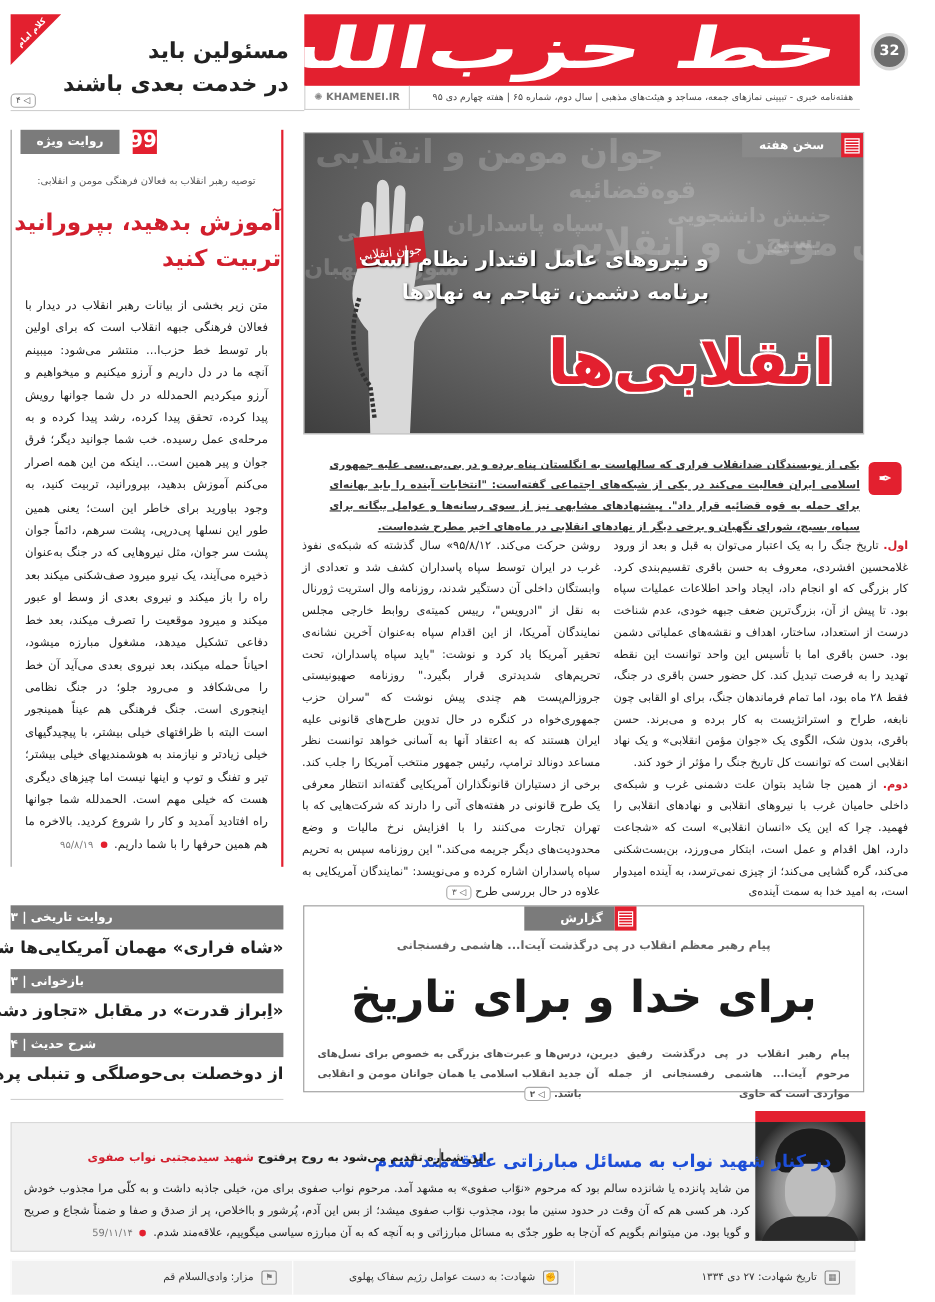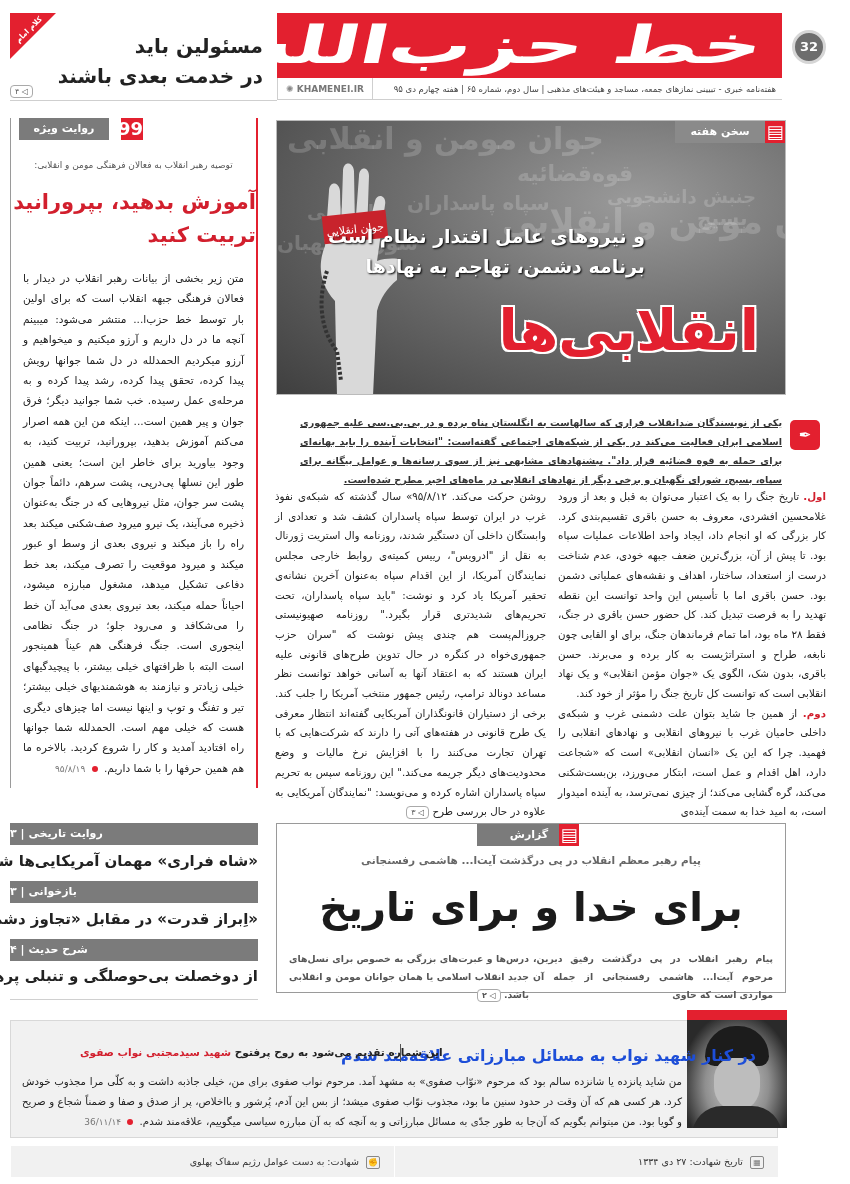--- a/index.html
+++ b/index.html
@@ -186,25 +186,29 @@
 </div>
 <div class="mt-head-red">در کنار شهید نواب به مسائل مبارزاتی علاقه‌مند شدم</div>
 <div class="mt-head-sep"></div>
 <div class="mt-head-black">
   <span>این شماره تقدیم می‌شود به روح پرفتوح</span>
   <span class="red" style="color:#d21f2d;">شهید سیدمجتبی نواب صفوی</span>
 </div>
 <div class="mt-body">
   <span>من شاید پانزده یا شانزده سالم بود که مرحوم «نوّاب صفوی» به مشهد آمد. مرحوم نواب صفوی برای من، خیلی جاذبه داشت و به کلّی مرا مجذوب خودش کرد. هر کسی هم که آن وقت در حدود سنین ما بود، مجذوب نوّاب صفوی میشد؛ از بس این آدم، پُرشور و بااخلاص، پر از صدق و صفا و ضمناً شجاع و صریح و گویا بود. من میتوانم بگویم که آن‌جا به طور جدّی به مسائل مبارزاتی و به آنچه که به آن مبارزه سیاسی میگوییم، علاقه‌مند شدم.</span>
   <span class="red-dot"></span>
-  <span class="mt-date">36/۱۱/۱۴</span>
+  <span class="mt-date">59/۱۱/۱۴</span>
 </div>
 
 <div class="mt-foot">
   <div class="mt-foot-cell">
     <span class="foot-icon">▦</span>
     <span>تاریخ شهادت: ۲۷ دی ۱۳۳۴</span>
   </div>
   <div class="mt-foot-cell">
     <span class="foot-icon">✊</span>
     <span>شهادت: به دست عوامل رژیم سفاک پهلوی</span>
   </div>
+  <div class="mt-foot-cell">
+    <span class="foot-icon">⚑</span>
+    <span>مزار: وادی‌السلام قم</span>
+  </div>
 </div>
 
 </body></html>

